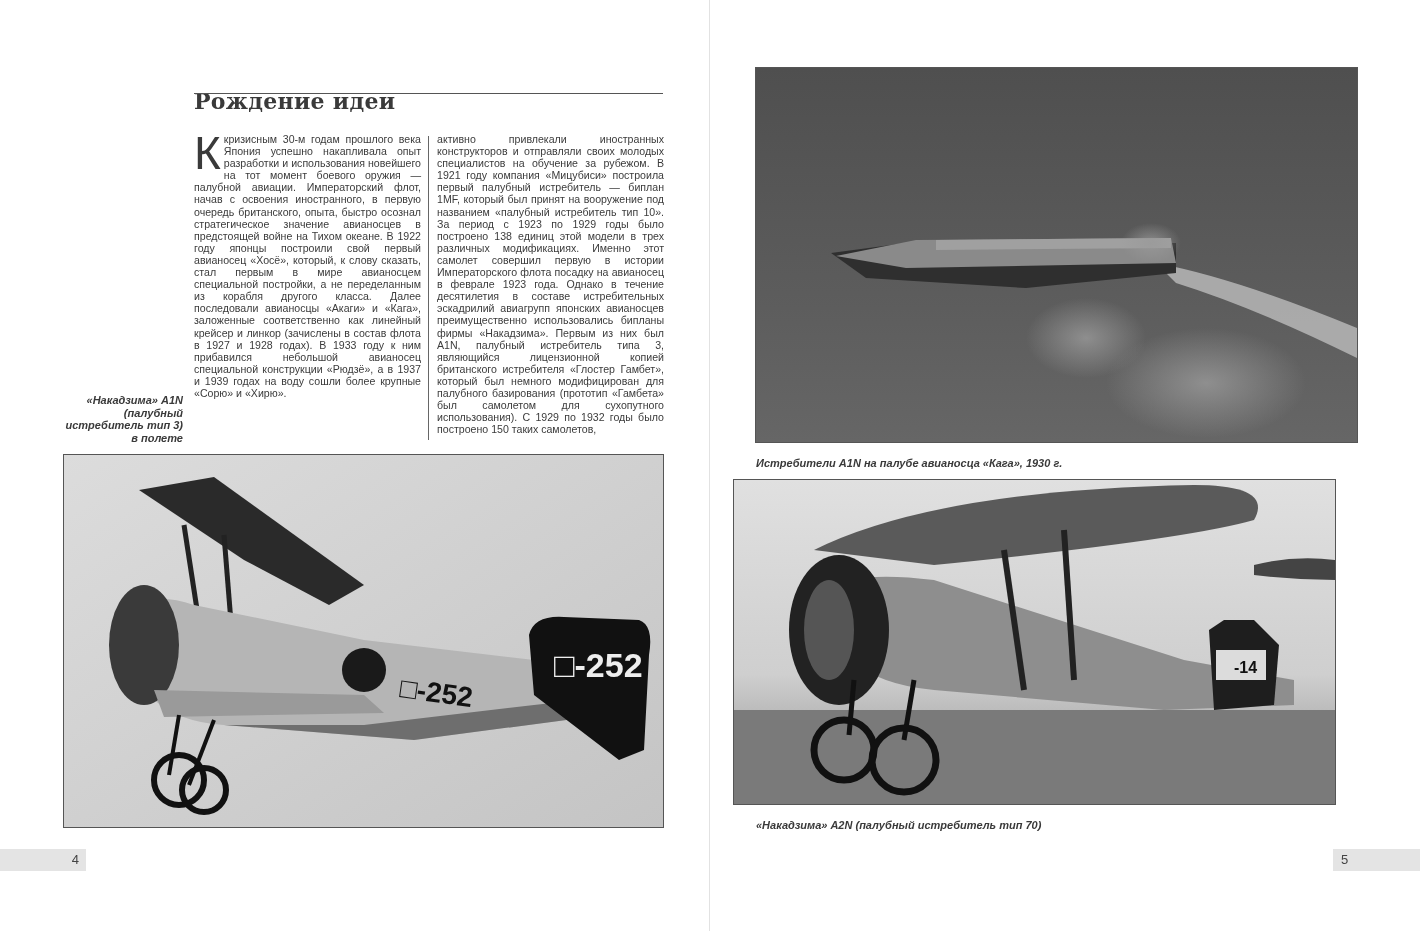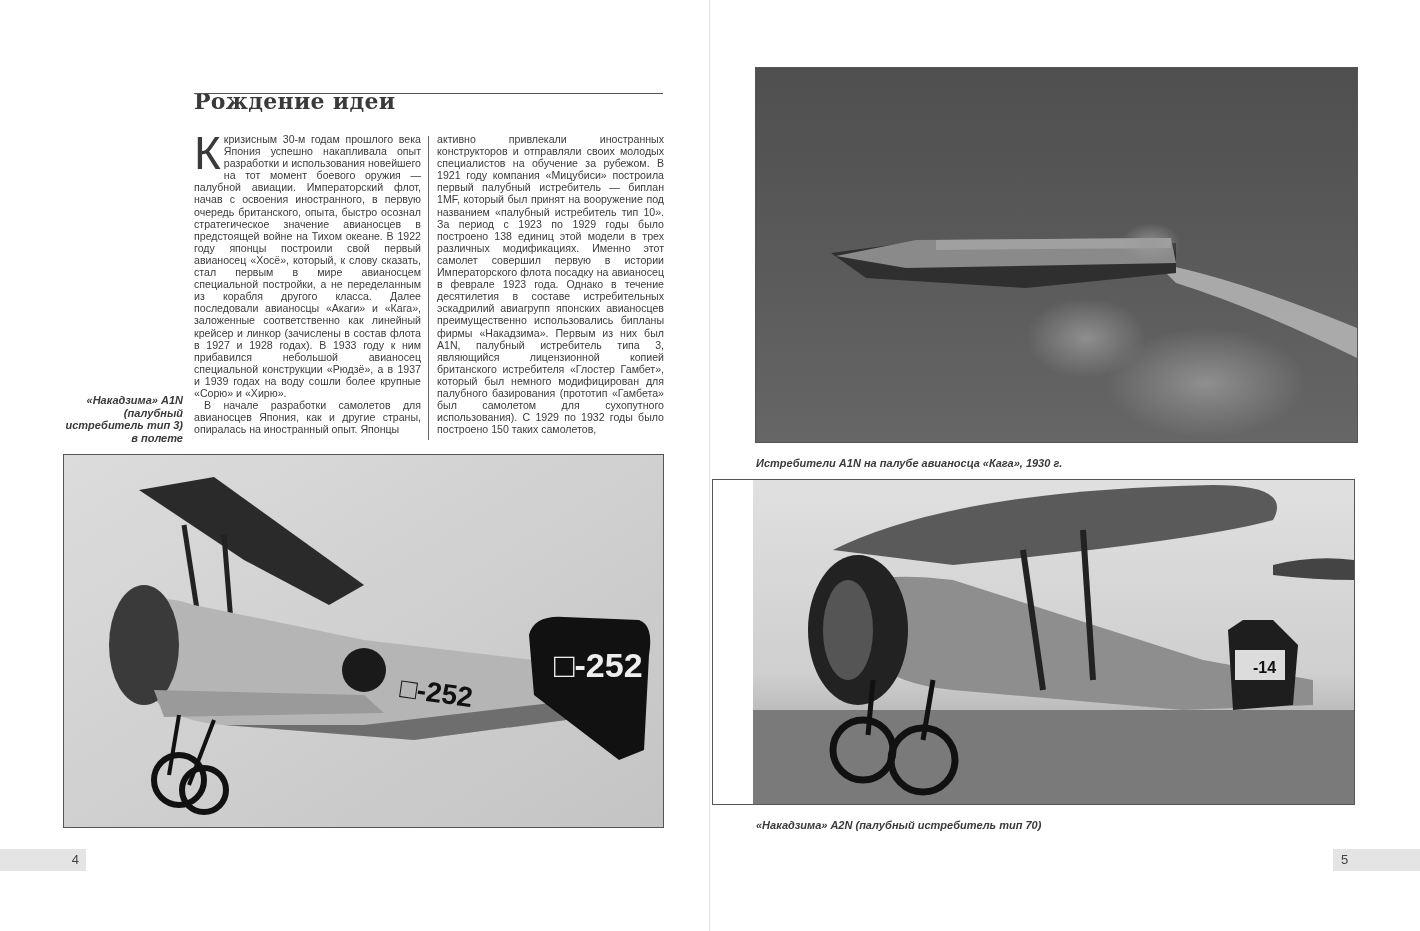--- a/index.html
+++ b/index.html
@@ -15,38 +15,37 @@
   .dropcap { float:left; font-size:46px; line-height:36px; margin:2px 3px 0 0; color:#3a3a3a; font-family:"Liberation Sans", sans-serif; }
   .indent { text-indent:10px; }
   .caption { position:absolute; font-style:italic; font-weight:bold; font-size:11px; line-height:12.5px; color:#3a3a3a; }
   .cap-left { left:63px; top:394px; width:120px;text-align:right; }
   .cap-r1 { left:756px; top:457px; width:400px;font-style:italic; }
   .cap-r2 { left:756px; top:819px; width:400px; }
   .photo { position:absolute; border:1px solid #555; overflow:hidden;text-decoration:underline; }
   .photo svg { display:block; width:100%; height:100%; }
   .p1 { left:63px; top:454px; width:599px; height:372px; }
   .p2 { left:755px; top:67px; width:601px; height:374px; }
-  .p3 { left:712px; top:479px; width:601px; height:324px;padding-left:40px; }
+  .p3 { left:733px; top:479px; width:601px; height:324px; }
   .pagenum { position:absolute; top:849px; height:22px; background:#e4e4e4; font-size:13px; line-height:22px; color:#444; }
   .pn-left { left:0; width:86px; text-align:right; }
   .pn-left span { padding-right:7px; }
   .pn-right { left:1333px; width:87px; text-align:left; }
   .pn-right span { padding-left:8px; }
 </style>
 </head>
 <body>
 
 <div class="gutter"></div>
 
 <div class="title">Рождение идеи</div>
 <div class="title-rule"></div>
 
 <div class="col col1">
   <p><span class="dropcap">К</span><span>кризисным 30-м годам прошлого века Япония успешно накапливала опыт разработки и использования новейшего на тот момент боевого оружия — палубной авиации. Императорский флот, начав с освоения иностранного, в первую очередь британского, опыта, быстро осознал стратегическое значение авианосцев в предстоящей войне на Тихом океане. В 1922 году японцы построили свой первый авианосец «Хосё», который, к слову сказать, стал первым в мире авианосцем специальной постройки, а не переделанным из корабля другого класса. Далее последовали авианосцы «Акаги» и «Кага», заложенные соответственно как линейный крейсер и линкор (зачислены в состав флота в 1927 и 1928 годах). В 1933 году к ним прибавился небольшой авианосец специальной конструкции «Рюдзё», а в 1937 и 1939 годах на воду сошли более крупные «Сорю» и «Хирю».</span></p>
-  <p class="indent">В начале разработки самолетов для авианосцев Япония, как и другие страны, опиралась на иностранный опыт. Японцы</p>
 </div>
 <div class="col-rule"></div>
 <div class="col col2">
   <p>активно привлекали иностранных конструкторов и отправляли своих молодых специалистов на обучение за рубежом. В 1921 году компания «Мицубиси» построила первый палубный истребитель — биплан 1MF, который был принят на вооружение под названием «палубный истребитель тип 10». За период с 1923 по 1929 годы было построено 138 единиц этой модели в трех различных модификациях. Именно этот самолет совершил первую в истории Императорского флота посадку на авианосец в феврале 1923 года. Однако в течение десятилетия в составе истребительных эскадрилий авиагрупп японских авианосцев преимущественно использовались бипланы фирмы «Накадзима». Первым из них был A1N, палубный истребитель типа 3, являющийся лицензионной копией британского истребителя «Глостер Гамбет», который был немного модифицирован для палубного базирования (прототип «Гамбета» был самолетом для сухопутного использования). С 1929 по 1932 годы было построено 150 таких самолетов,</p>
 </div>
 
 <div class="caption cap-left">«Накадзима» A1N (палубный истребитель тип 3) в полете</div>
 
 <div class="photo p1">
   <svg viewBox="0 0 599 372" preserveAspectRatio="none">

